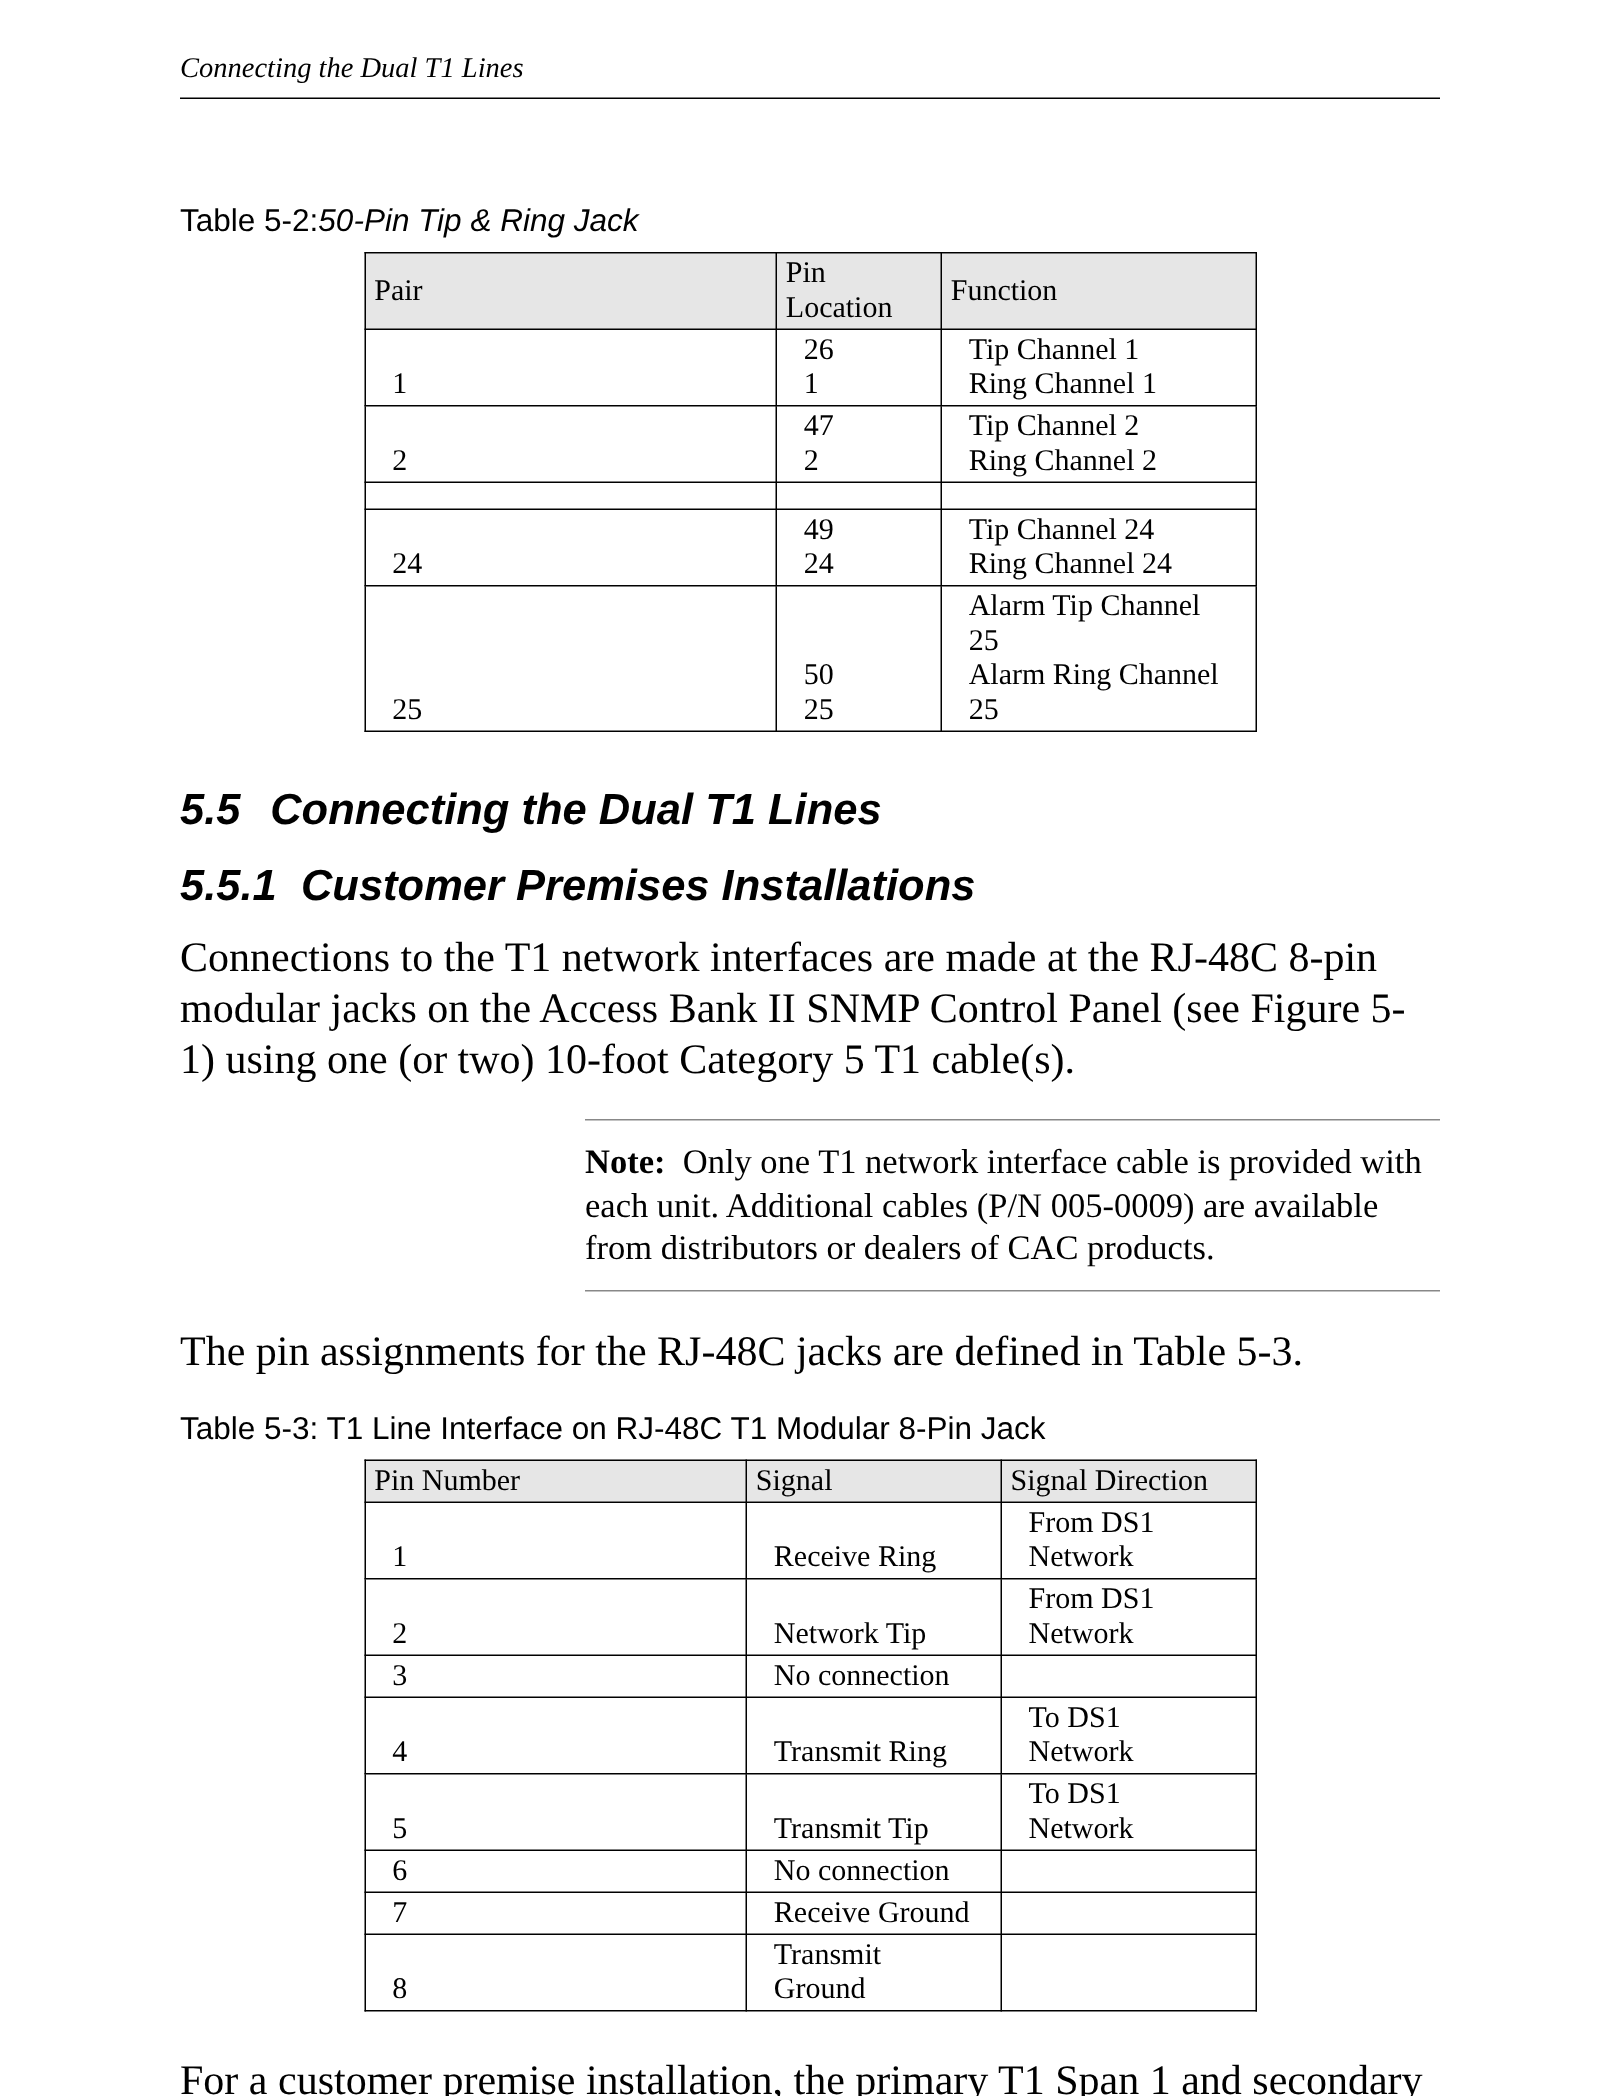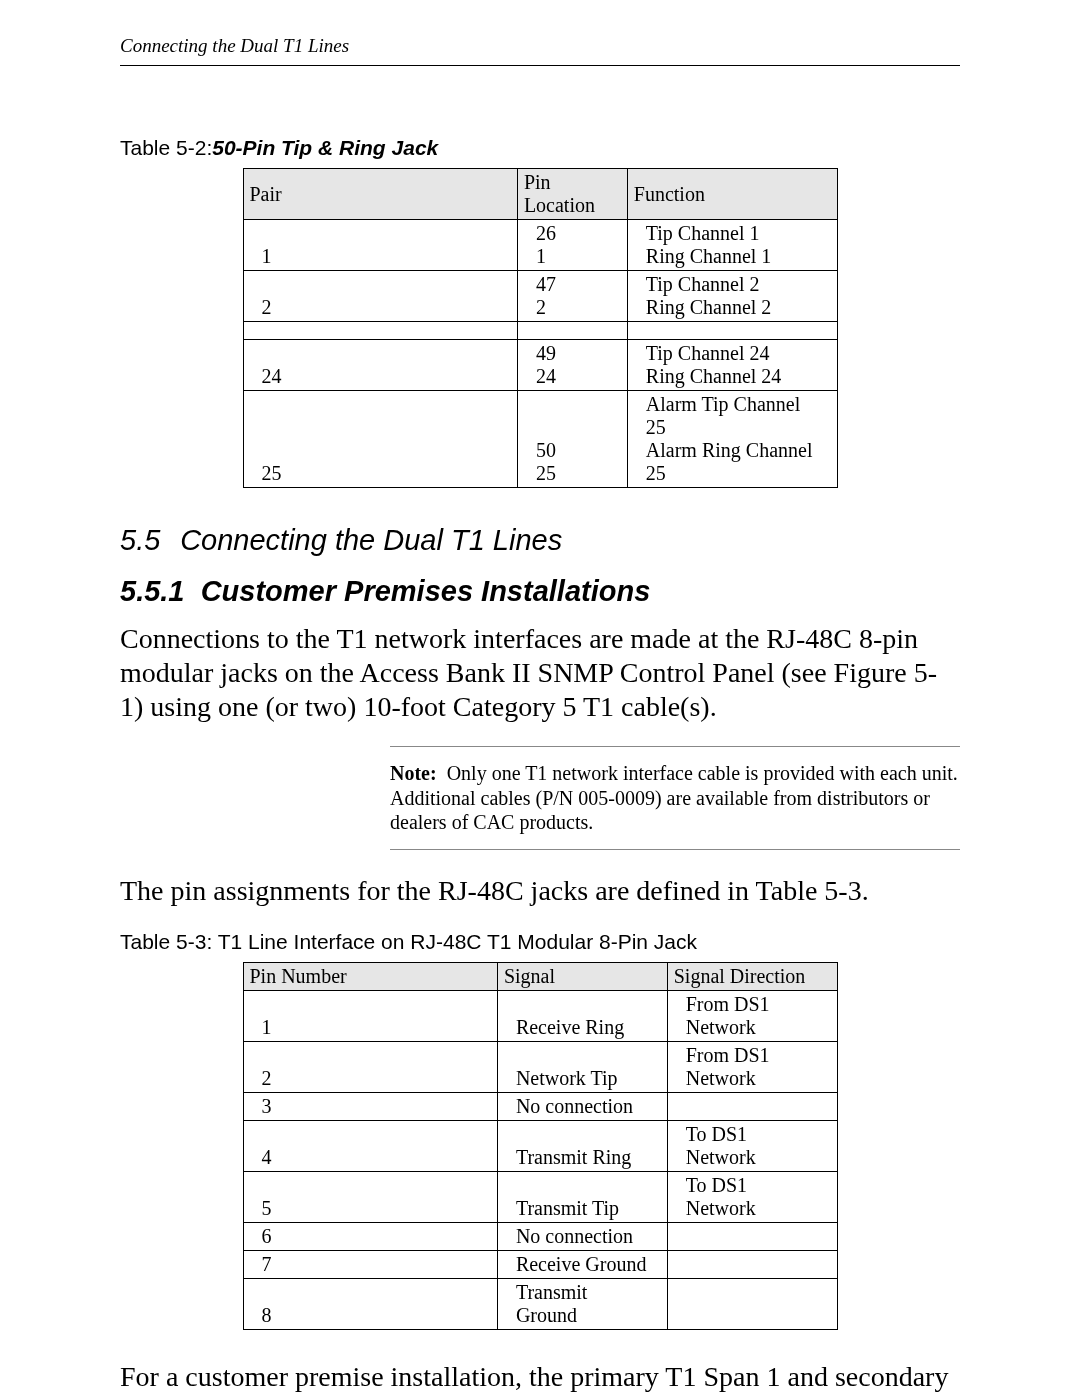--- a/index.html
+++ b/index.html
@@ -20,21 +20,21 @@
   }
   .hr-top { border: none; border-top: 1.5px solid #000; margin: 0 0 70px 0; }
   .hr-note { border: none; border-top: 1px solid #888; margin: 0; }
 
   .table-caption {
     font-family: Arial, Helvetica, sans-serif;
     font-size: 21px;
     margin-bottom: 8px;
   }
   .table-caption .prefix { font-weight: normal; }
-  .table-caption .title  { font-weight: bold; font-style: italic; }
+  .table-caption .title  { font-weight: normal; font-style: italic; }
 
   .pin-table, .rj-table {
     border-collapse: collapse;
     margin: 0 auto 30px auto;
     font-size: 20px;
     width: 595px;
   }
   .pin-table th, .rj-table th {
     background: #e6e6e6;
     font-weight: normal;
@@ -49,21 +49,21 @@
     border-top: none;
     padding: 2px 18px;
     vertical-align: bottom;
   }
   .pin-table .sep td {
     height: 18px;
   }
 
   .section-h1 {
     font-family: Arial, Helvetica, sans-serif;
-    font-weight: normal;
+    font-weight: bold;
     font-style: italic;
     font-size: 29px;
     margin: 36px 0 18px 0;
   }
   .section-h2 {
     font-family: Arial, Helvetica, sans-serif;
     font-weight: bold;
     font-style: italic;
     font-size: 29px;
     margin: 14px 0 14px 0;
@@ -72,21 +72,21 @@
     font-size: 28px;
     line-height: 1.22;
     margin: 0 0 22px 0;
   }
 
   .note-block {
     width: 570px;
     margin: 0 0 24px auto;
   }
   .note-text {
-    font-size: 20px;
+    font-size: 23px;
     line-height: 1.22;
     padding: 14px 0;
   }
   .note-text strong { font-weight: bold; }
 
   .footer-row {
     position: absolute;
     bottom: 26px;
     left: 120px; right: 132px;
     display: flex;

